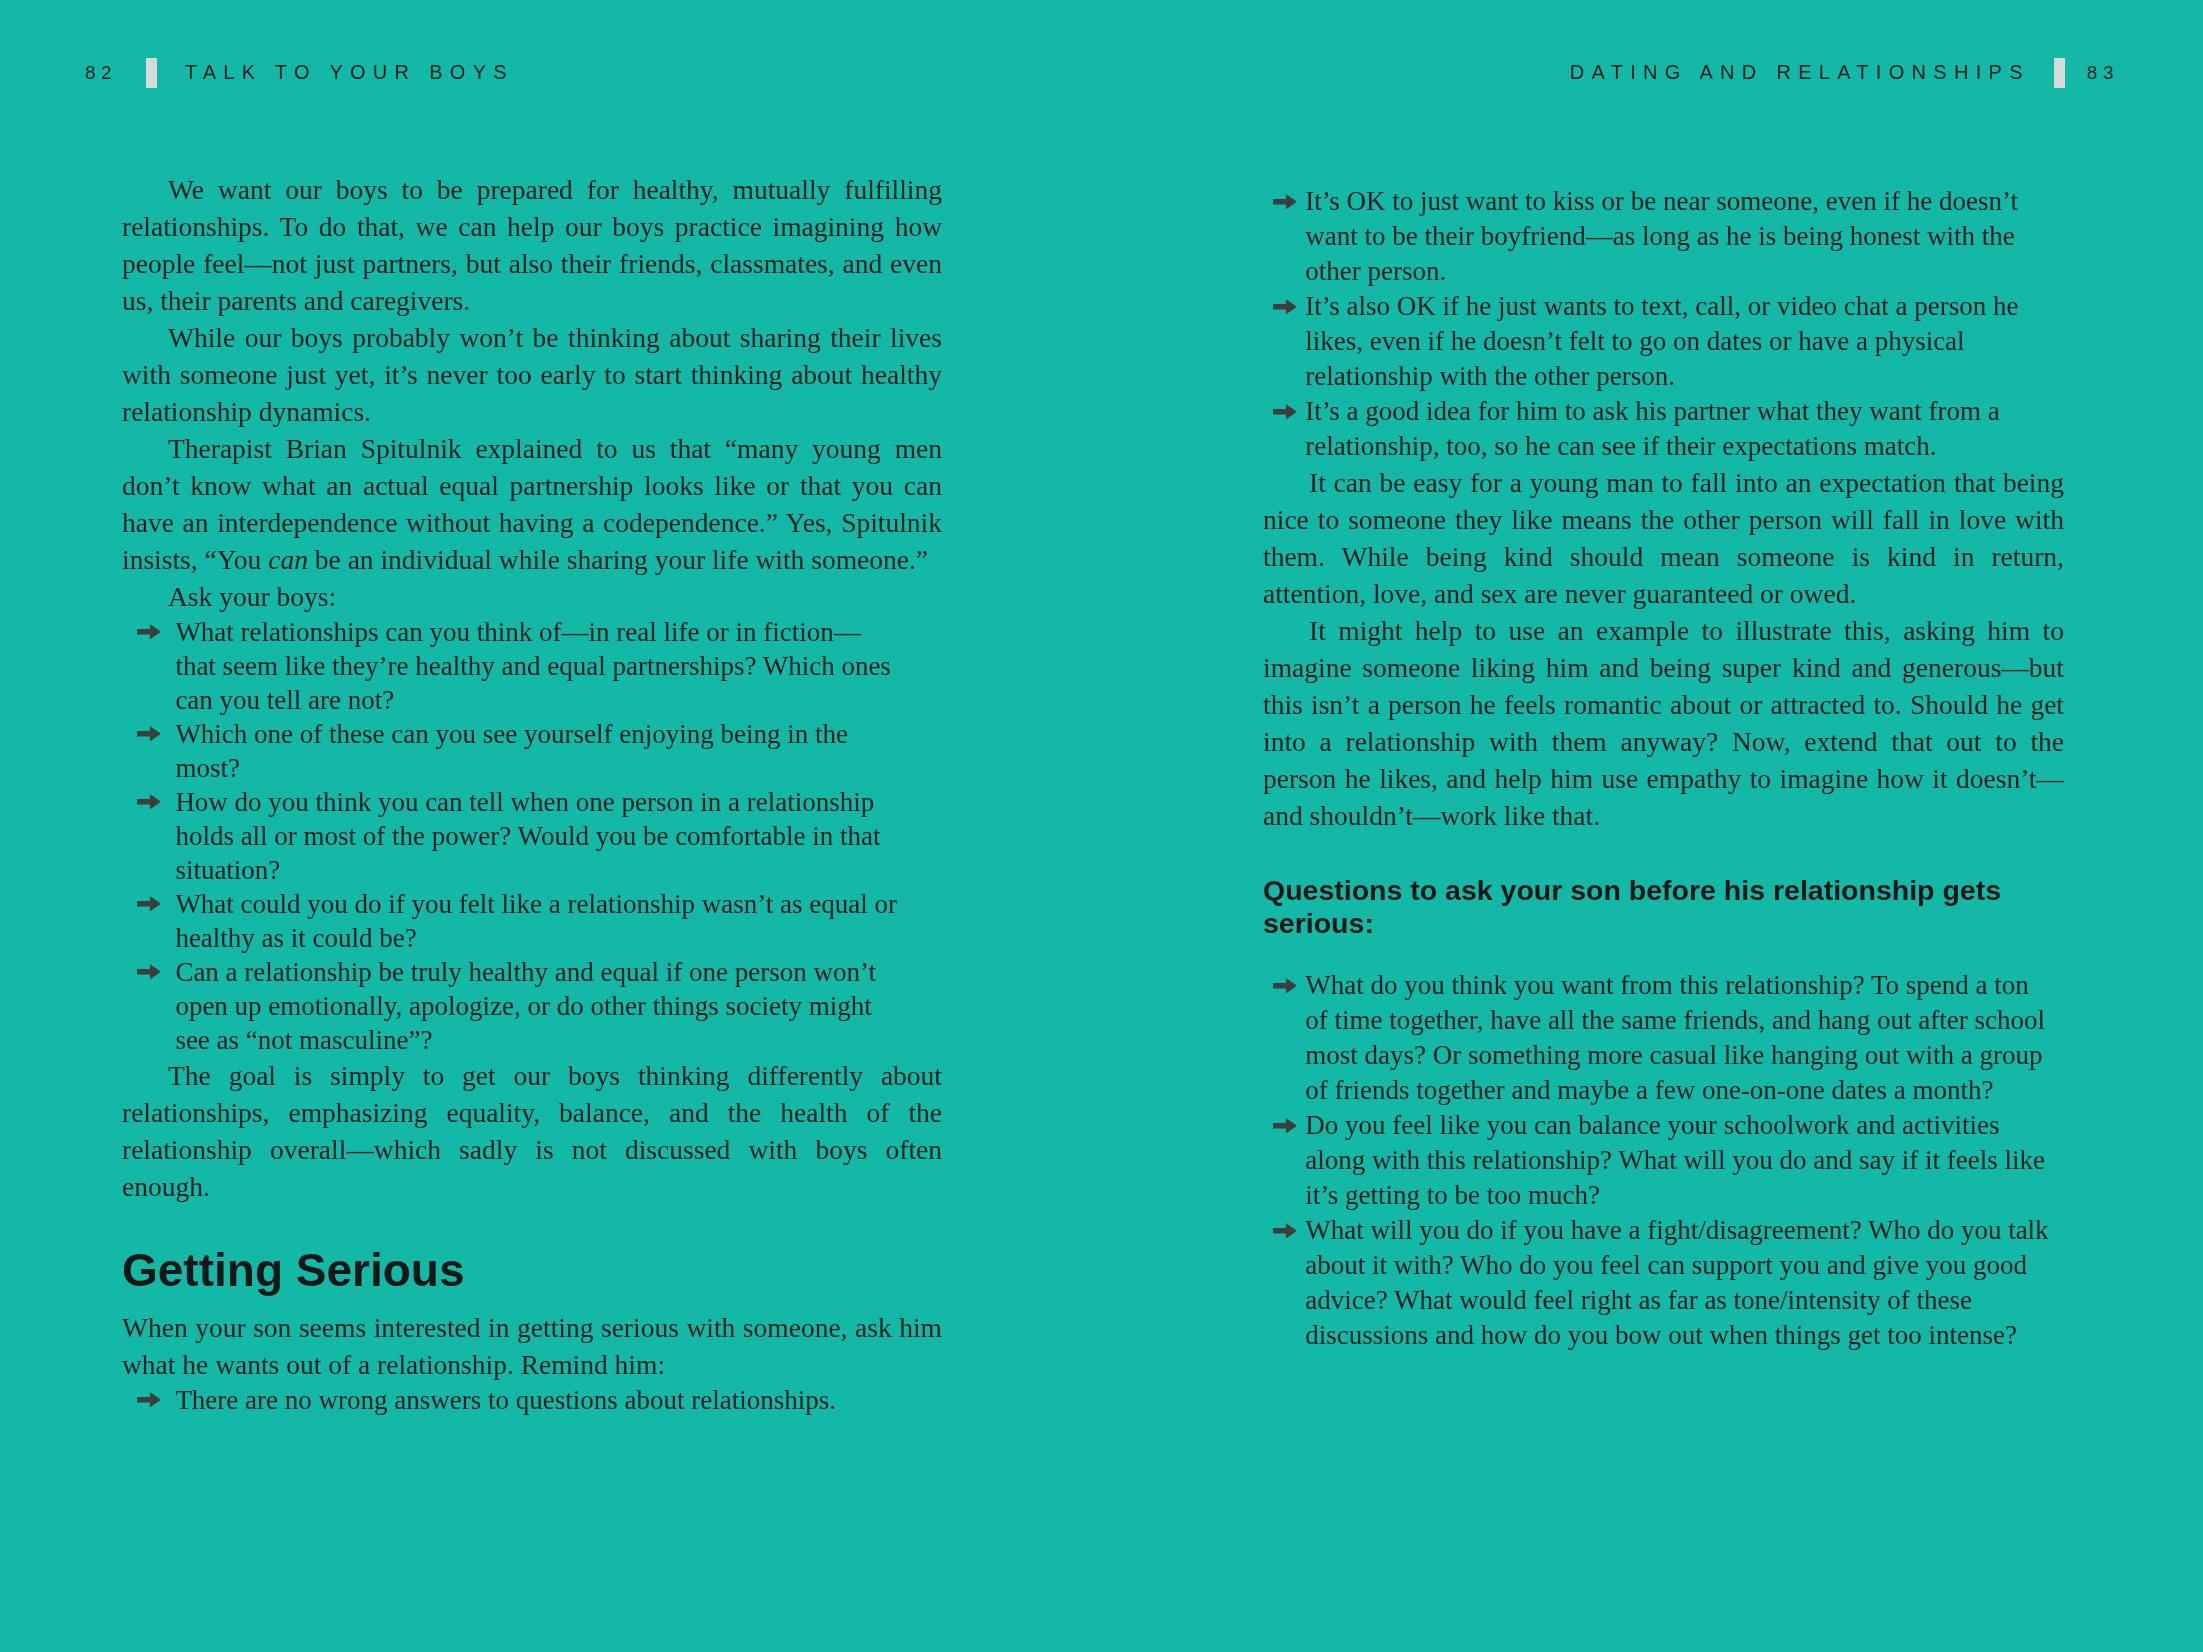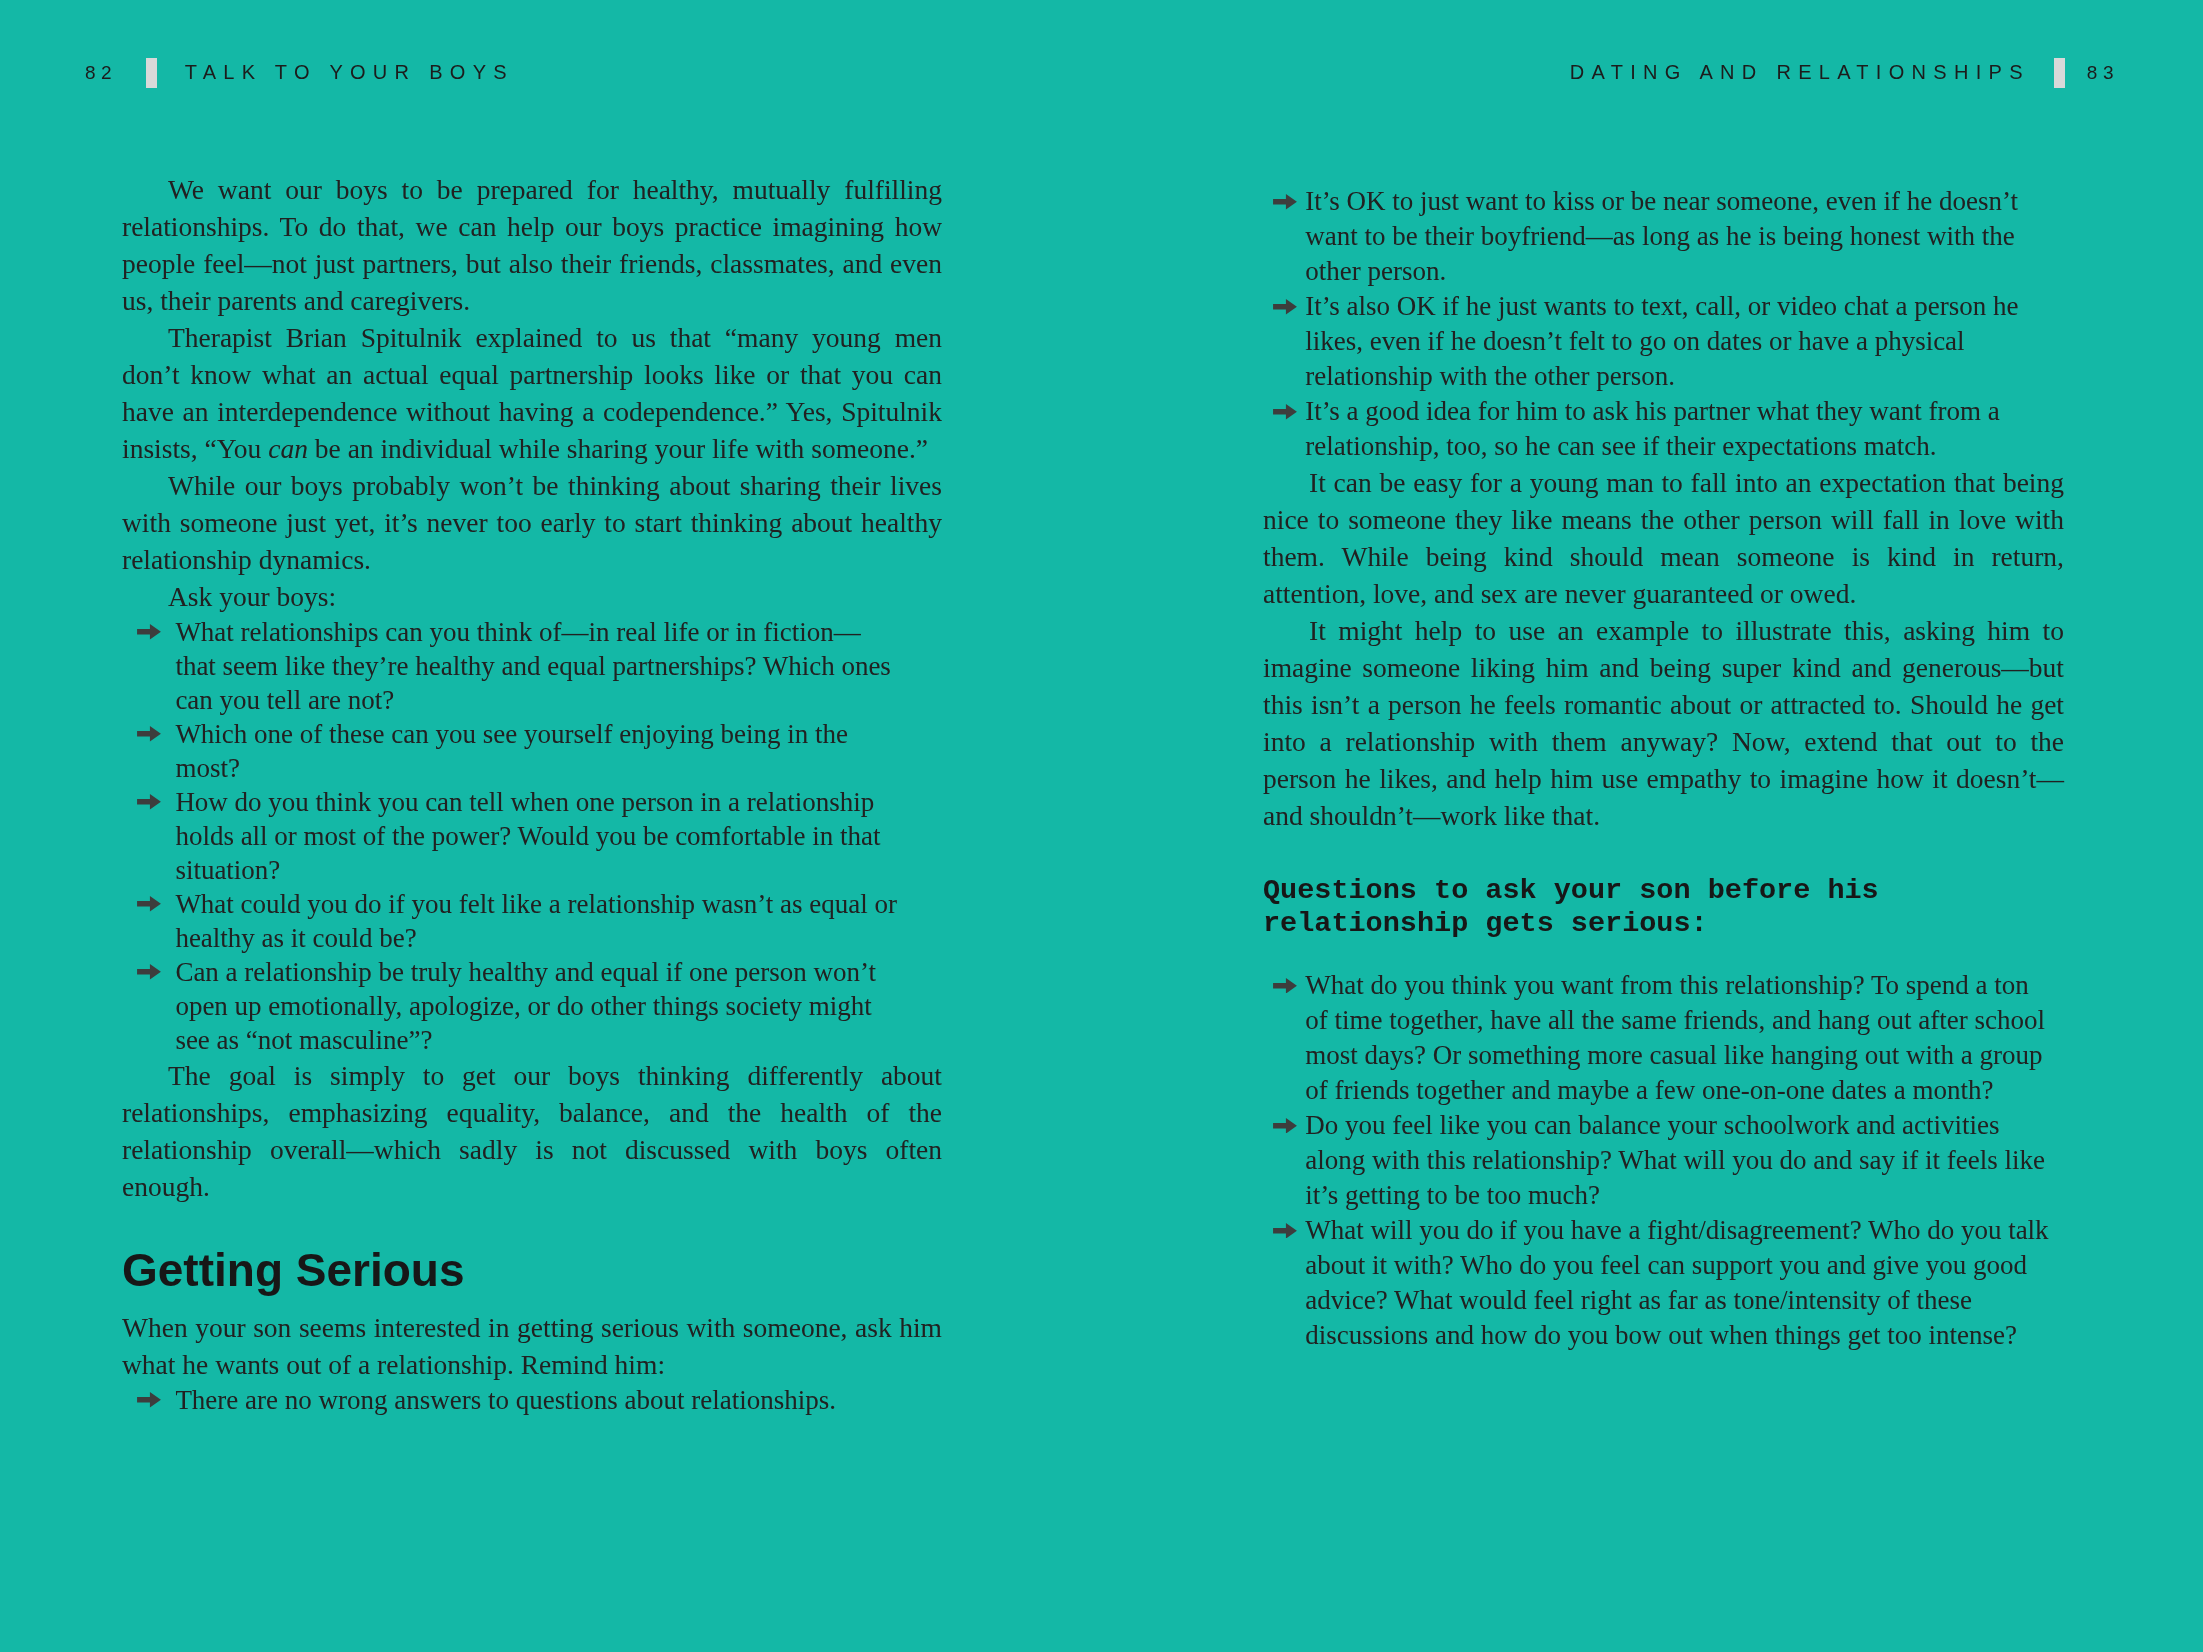--- a/index.html
+++ b/index.html
@@ -56,21 +56,21 @@
   
   h2.section{
     font-family:"Liberation Sans", sans-serif;
     font-weight:bold;
     font-size:46px;line-height:51px;
     letter-spacing:0px;
     margin:40px 0 13px 0;
     color:#171717;
   }
   h3.sub{
-    font-family:Liberation Mono, monospace;
+    font-family:Liberation Sans, sans-serif;
     font-weight:bold;
     font-size:28.5px;line-height:33px;
     margin:40px 0 27.5px 0;
     color:#171717;
   }
   .mt16{margin-top:14.7px;}
   .mt30{margin-top:27.5px;}
   .mt20{margin-top:18.4px;}
   .arrow-fill{fill:#3d3d3d;}
 </style>
@@ -88,24 +88,24 @@
   <div class="running-head right">
     <span class="rh-title">DATING AND RELATIONSHIPS</span>
     <span class="rh-bar"></span>
     <span class="folio">83</span>
   </div>
 
   <div class="page-col left col-left">
 
     <p class="body indent">We want our boys to be prepared for healthy, mutually fulfilling relationships. To do that, we can help our boys practice imagining how people feel—not just partners, but also their friends, classmates, and even us, their parents and caregivers.</p>
 
+    <p class="body indent">While our boys probably won’t be thinking about sharing their lives with someone just yet, it’s never too early to start thinking about healthy relationship dynamics.</p>
+
     <p class="body indent"><span>Therapist Brian Spitulnik explained to us that “many young men don’t know what an actual equal partnership looks like or that you can have an interdependence without having a codependence.” Yes, Spitulnik insists, “You </span><em class="can">can</em><span> be an individual while sharing your life with someone.”</span></p>
 
-    <p class="body indent">While our boys probably won’t be thinking about sharing their lives with someone just yet, it’s never too early to start thinking about healthy relationship dynamics.</p>
-
     <p class="ask">Ask your boys:</p>
 
     <ul class="arrows lb">
       <li>
         <span class="arrow-wrap">
             <svg width="24" height="15.6" viewBox="0 0 26 17">
               <path class="arrow-fill" d="M0 5.5h14V0l12 8.5L14 17v-5.5H0z"></path>
             </svg>
           </span>
         <span class="bullet-text">What relationships can you think of—in real life or in fiction—that seem like they’re healthy and equal partnerships? Which ones can you tell are not?</span>

